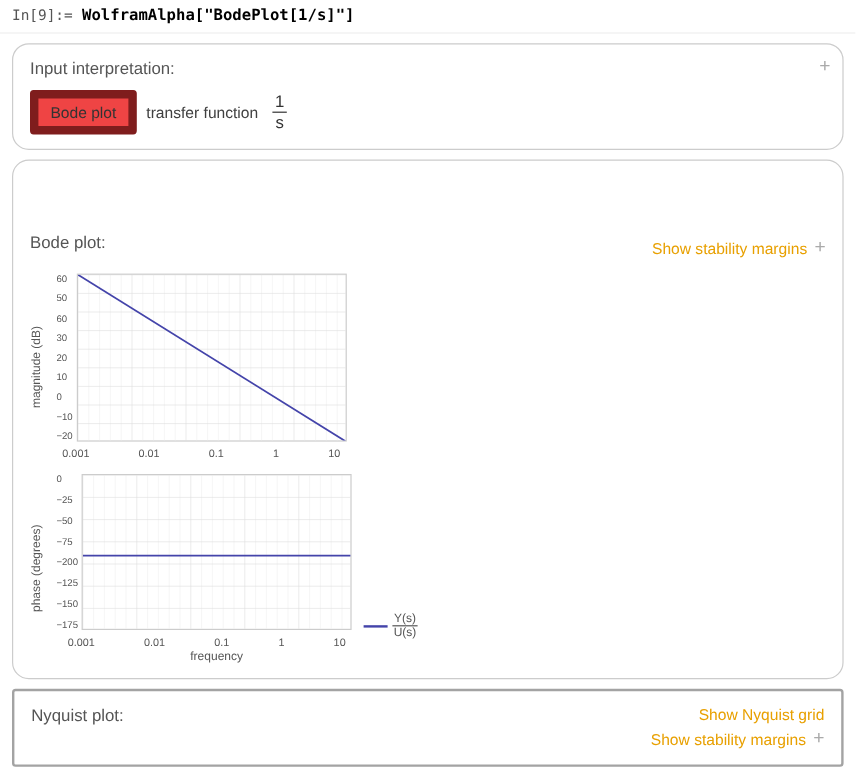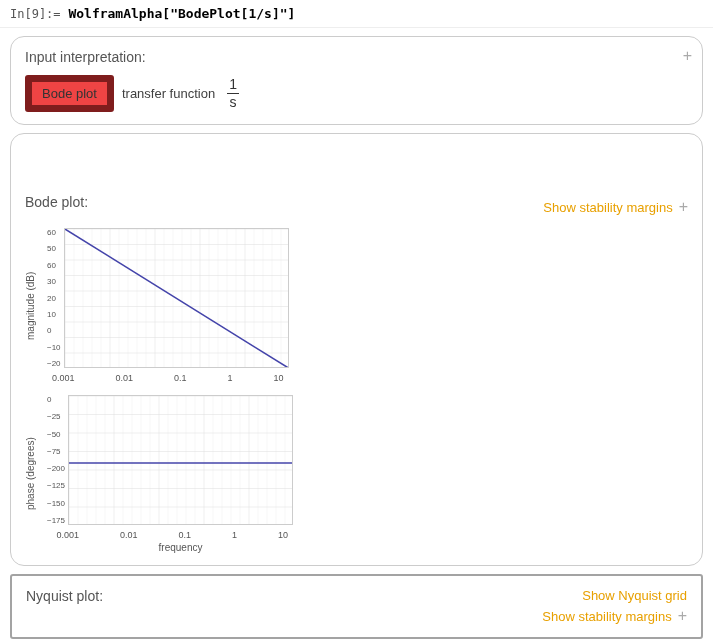--- a/index.html
+++ b/index.html
@@ -364,20 +364,29 @@
           <div class="x-tick-row">
             <span>0.001</span>
             <span>0.01</span>
             <span>0.1</span>
             <span>1</span>
             <span>10</span>
           </div>
           <div class="frequency-label" style="width:225px;">frequency</div>
         </div>
 
+        <div class="legend-area">
+          <div class="legend-line">
+            <span class="legend-dash"></span>
+            <span class="legend-fraction">
+              <span class="ln">Y(s)</span>
+              <span class="ld">U(s)</span>
+            </span>
+          </div>
+        </div>
       </div>
     </div>
   </div>
 </div>
 
 <div class="nyquist-section">
   <div class="nyquist-header">
     <span class="nyquist-title">Nyquist plot:</span>
     <div class="nyquist-btns">
       <div style="display:flex;align-items:center;gap:6px;">

